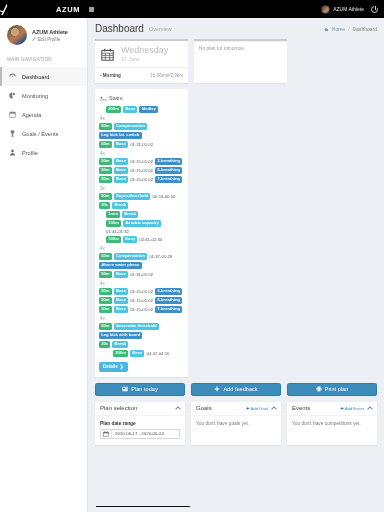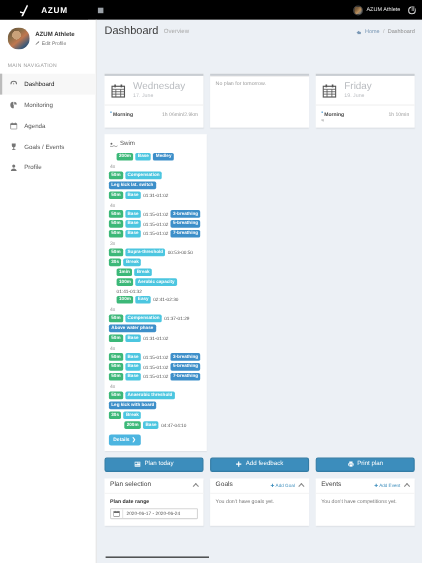--- a/index.html
+++ b/index.html
@@ -12,21 +12,21 @@
   }
   .app { position: relative; width: 384px; height: 512px; }
 
   
   .topbar {
     position: absolute; top: 0; left: 0; width: 384px; height: 18px;
     background: #000; display: flex; align-items: center;
   }
   .brand-box {
     width: 80px; height: 18px; display: flex; align-items: center;
-    justify-content: center; gap: 10px; background: #000;
+    justify-content: space-between; gap: 10px; background: #000;
   }
   .logo-a { width: 9px; height: 11px; position: relative; }
   .brand-text {
     color: #fff; font-size: 7.5px; font-weight: bold; letter-spacing: .6px;
   }
   .hamburger {
     margin-left: 6px; width: 10px; height: 18px;
     display: flex; align-items: center; justify-content: center;
   }
   .hamburger span {
@@ -115,21 +115,21 @@
     border-bottom: 2px solid #7a98b5;
   }
   .bc-home-ico::after {
     content: ""; position: absolute; left: 1px; top: 3.2px;
     width: 3px; height: 1.8px; background: #7a98b5;
   }
   .bc-sep { color: #b0b0b0; }
   .bc-current { color: #8b8b8b; }
 
   
-  .day-row { display: flex; gap: 6px; padding: 0 7px; margin-top: 28px; }
+  .day-row { display: flex; gap: 6px; padding: 0 7px; }
   .card {
     background: #fff; border-top: 2px solid #c8cdd2;
     box-shadow: 0 1px 1px rgba(0,0,0,.06);
   }
   .day-card { width: 93px; }
   .day-head {
     display: flex; align-items: center; gap: 7px;
     padding: 5px 6px 5px 6px;
   }
   .cal-ico { width: 13px; height: 13px; flex: 0 0 auto; }
@@ -348,44 +348,20 @@
           </div>
         </div>
       </div>
 
       <div class="card day-card">
         <div class="day-body">
           <div class="no-plan">No plan for tomorrow.</div>
         </div>
       </div>
 
-      <div class="card day-card">
-        <div class="day-head">
-          <span class="cal-ico">
-            <svg width="13" height="13" viewBox="0 0 16 16">
-                <rect x="1" y="3" width="14" height="12" fill="none" stroke="#555" stroke-width="1.3"></rect>
-                <rect x="3.6" y="1" width="1.8" height="3.2" fill="#555"></rect>
-                <rect x="10.6" y="1" width="1.8" height="3.2" fill="#555"></rect>
-                <path stroke="#555" stroke-width=".9" d="M1 6.4h14M1 9.1h14M1 11.8h14M5.3 6.4v8.6M10.7 6.4v8.6"></path>
-              </svg>
-          </span>
-          <div>
-            <div class="day-name">Friday</div>
-            <div class="day-date">19. June</div>
-          </div>
-        </div>
-        <div class="day-body">
-          <div class="sess-line">
-            <span class="sess-dot">▪</span>
-            <span class="sess-name">Morning</span>
-            <span class="sess-meta">1h 10min</span>
-          </div>
-          <div class="mini-ico">≈</div>
-        </div>
-      </div>
 
     </div>
 
     <div class="workout-panel">
       <div class="wk-title">
         <span class="wk-title-ico">
           <svg width="7" height="6" viewBox="0 0 16 12">
               <circle cx="3" cy="3" r="2" fill="#666"></circle>
               <path d="M0 9c2-2 3.5 1 5.5-.6S9 7 11 8.4 14 8 16 7" stroke="#666" stroke-width="1.3" fill="none"></path>
             </svg>

